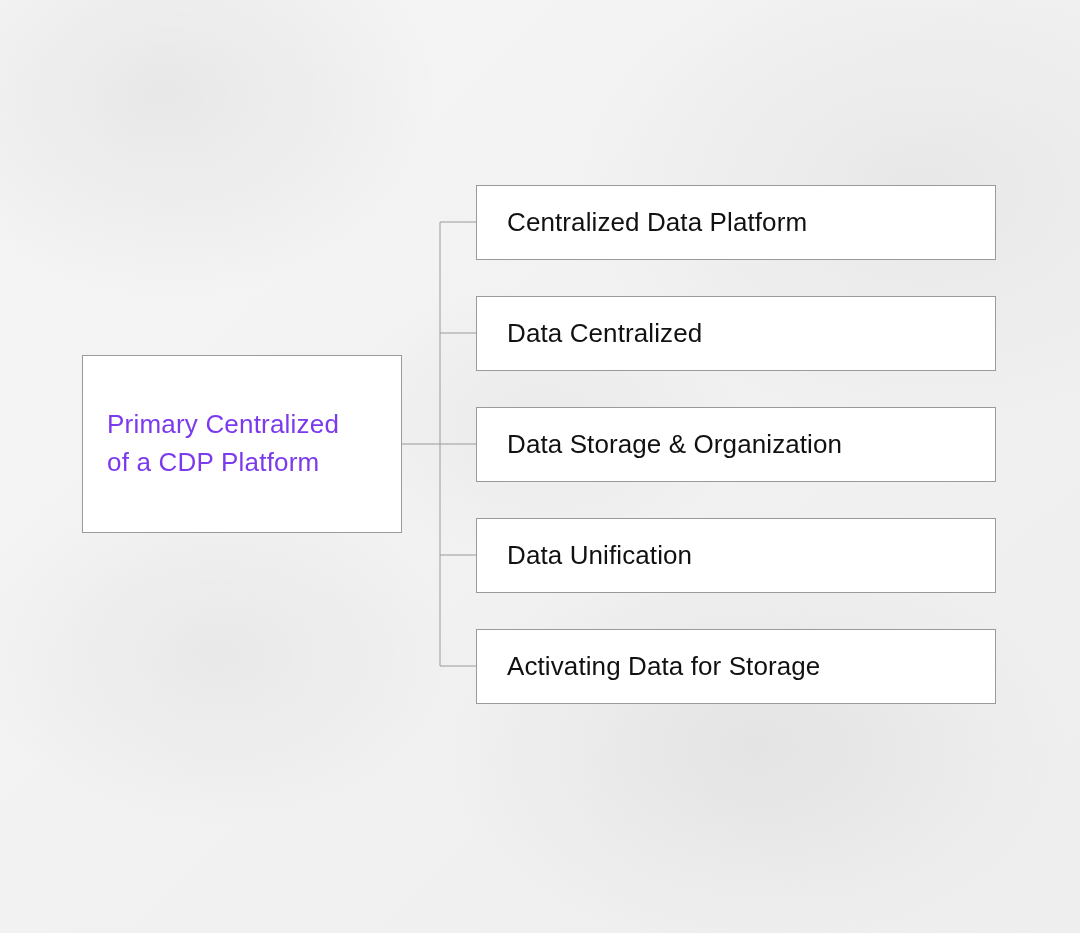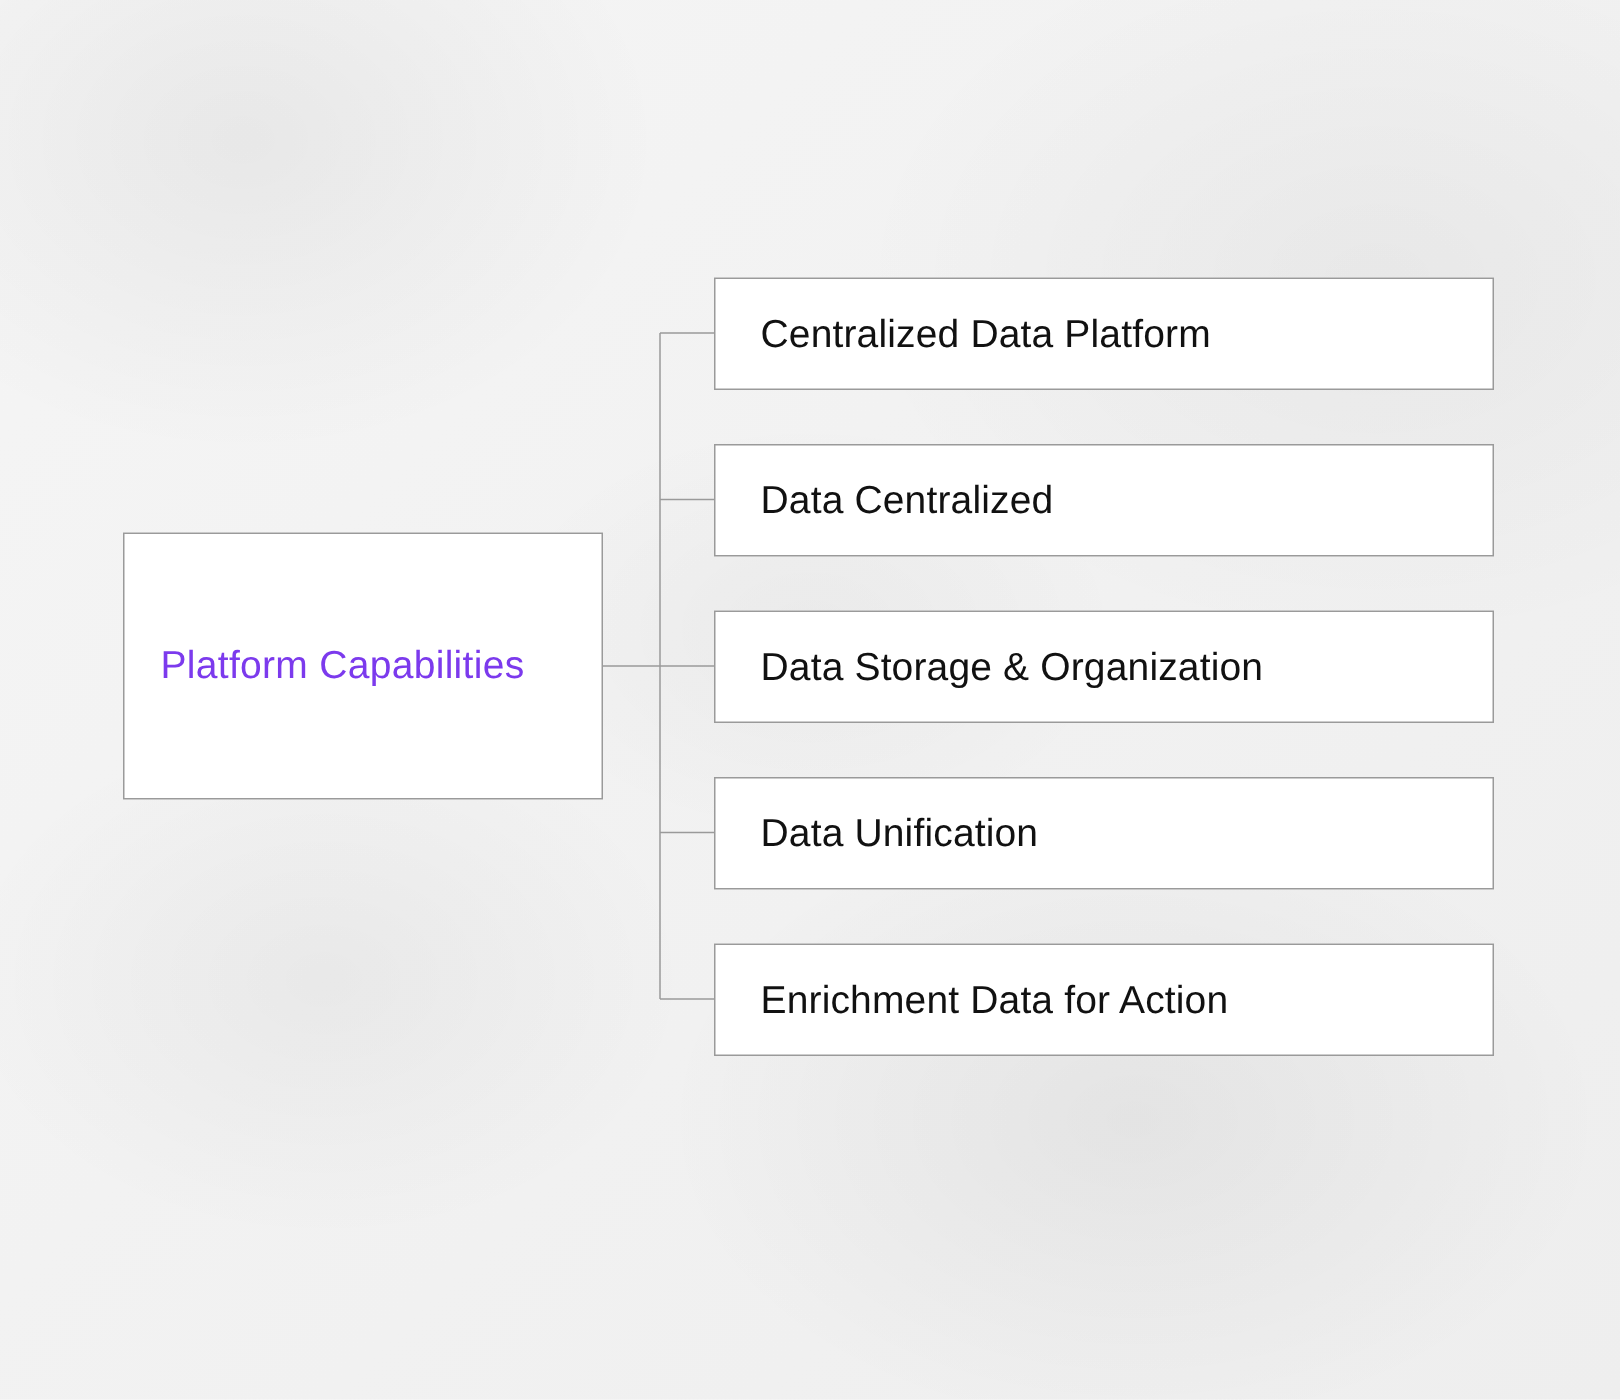--- a/index.html
+++ b/index.html
@@ -74,31 +74,32 @@
 
   <line x1="440" y1="222" x2="476" y2="222"></line>
   <line x1="440" y1="333" x2="476" y2="333"></line>
   <line x1="440" y1="444" x2="476" y2="444"></line>
   <line x1="440" y1="555" x2="476" y2="555"></line>
   <line x1="440" y1="666" x2="476" y2="666"></line>
 </svg>
 
 <div class="box root-box">
   <div>
-    <span>Platform Capabilities</span><br>
+    <span>Primary Centralized</span><br>
+    <span>of a CDP Platform</span>
   </div>
 </div>
 
 <div class="box child-box" style="top:185px">
   <span>Centralized Data Platform</span>
 </div>
 <div class="box child-box" style="top:296px">
   <span>Data Centralized</span>
 </div>
 <div class="box child-box" style="top:407px">
   <span>Data Storage &amp; Organization</span>
 </div>
 <div class="box child-box" style="top:518px">
   <span>Data Unification</span>
 </div>
 <div class="box child-box" style="top:629px">
-  <span>Enrichment Data for Action</span>
+  <span>Activating Data for Storage</span>
 </div>
 
 </body></html>

